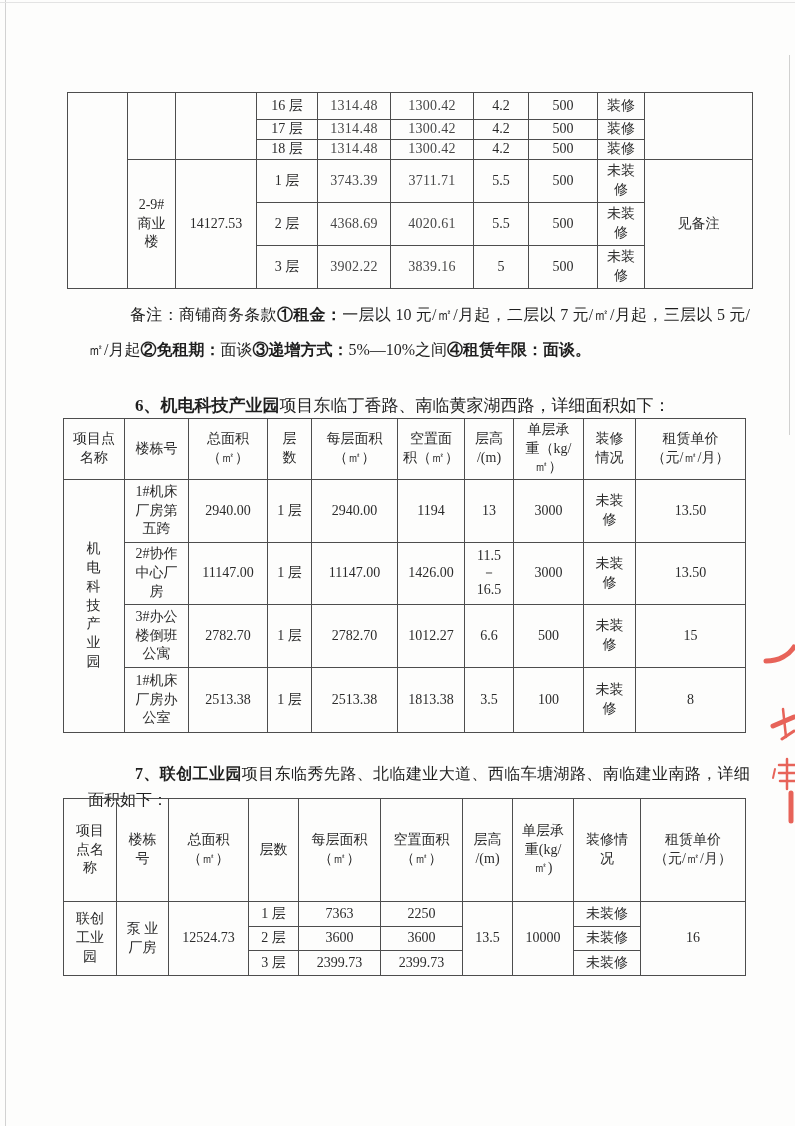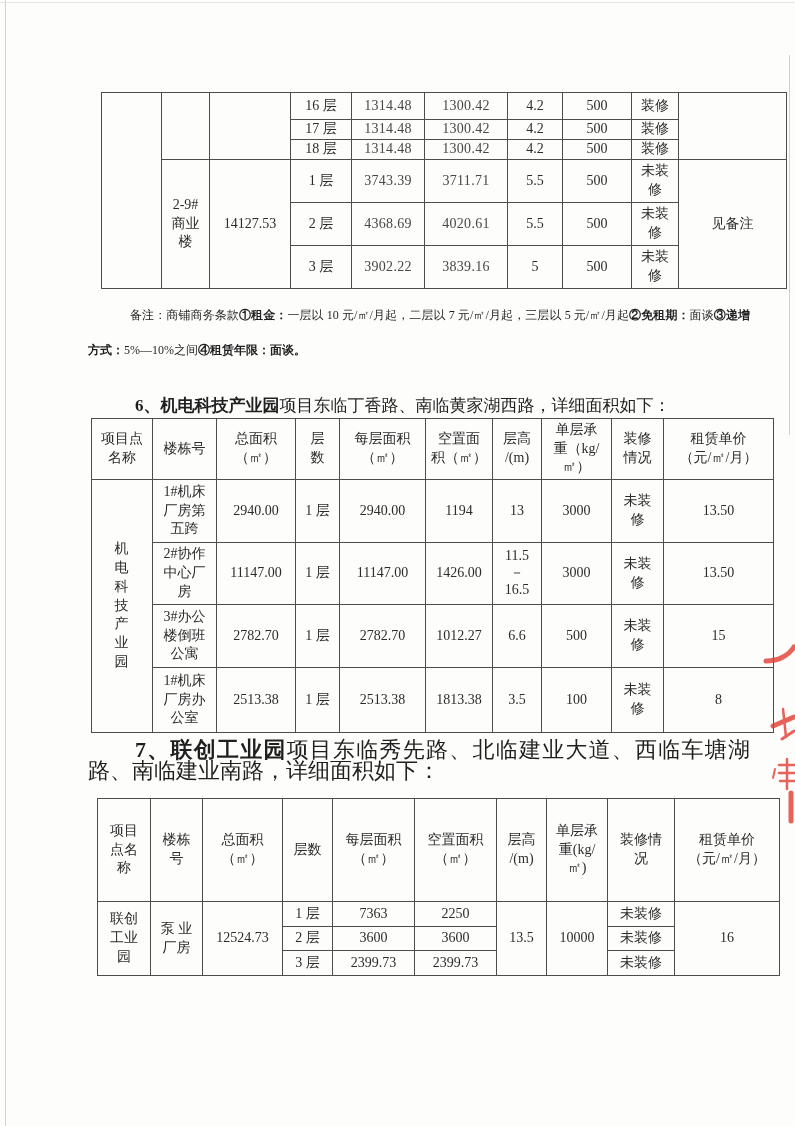--- a/index.html
+++ b/index.html
@@ -6,39 +6,39 @@
   body{
     width:795px;height:1126px;position:relative;background:#fdfdfc;
     font-family:"Liberation Serif","DejaVu Serif",serif;color:#2b2b2b;
     overflow:hidden;
   }
   
   .edge-left{position:absolute;left:5px;top:0;width:1px;height:1126px;background:#c7c7c7;opacity:.8;}
   .edge-top{position:absolute;left:0;top:2px;width:795px;height:1px;background:#e3e3e3;}
   .edge-right{position:absolute;left:789px;top:55px;width:1px;height:380px;background:#bdbdbd;opacity:.7;}
 
-  table.t{position:absolute;border-collapse:collapse;table-layout:fixed;margin-left:34px;}
+  table.t{position:absolute;border-collapse:collapse;table-layout:fixed;}
   table.t td{
     border:1.5px solid #4d4d4d;text-align:center;vertical-align:middle;
     white-space:pre-line;padding:0 1px;font-size:14px;line-height:1.35;
     overflow:hidden;
   }
   .t-top{left:67px;top:92px;width:685px;}
-  .t-s6{left:57px;top:418px;width:682px;}
+  .t-s6{left:63px;top:418px;width:682px;}
   .t-s7{left:63px;top:798px;width:682px;padding-left:27px;}
   td.fs15{font-size:15px;}
   td.num{font-size:12.5px;color:#474747;letter-spacing:.3px;}
   td.hd{font-size:14px;line-height:1.5;}
   td.proj-v{font-size:15px;line-height:1.92;letter-spacing:1px;}
   td.price{font-size:14.5px;}
 
   p.para{position:absolute;margin:0;text-align:justify;color:#1f1f1f;}
-  .remark{left:88px;top:298px;width:662px;font-size:12px;line-height:34.5px;text-indent:42px;}
+  .remark{left:88px;top:298px;width:662px;font-size:16px;line-height:34.5px;text-indent:42px;}
   .h6{left:88px;top:394px;width:672px;font-size:17px;line-height:24px;text-indent:47px;}
-  .h7{left:88px;top:739px;width:662px;font-size:22px;line-height:21px;text-indent:47px;}
+  .h7{left:88px;top:761px;width:662px;font-size:16px;line-height:26px;text-indent:47px;}
   .b{font-weight:bold;}
 
   .stamp{position:absolute;left:755px;top:625px;}
 </style>
 </head>
 <body>
 
 <div class="edge-left"></div>
 <div class="edge-top"></div>
 <div class="edge-right"></div>

